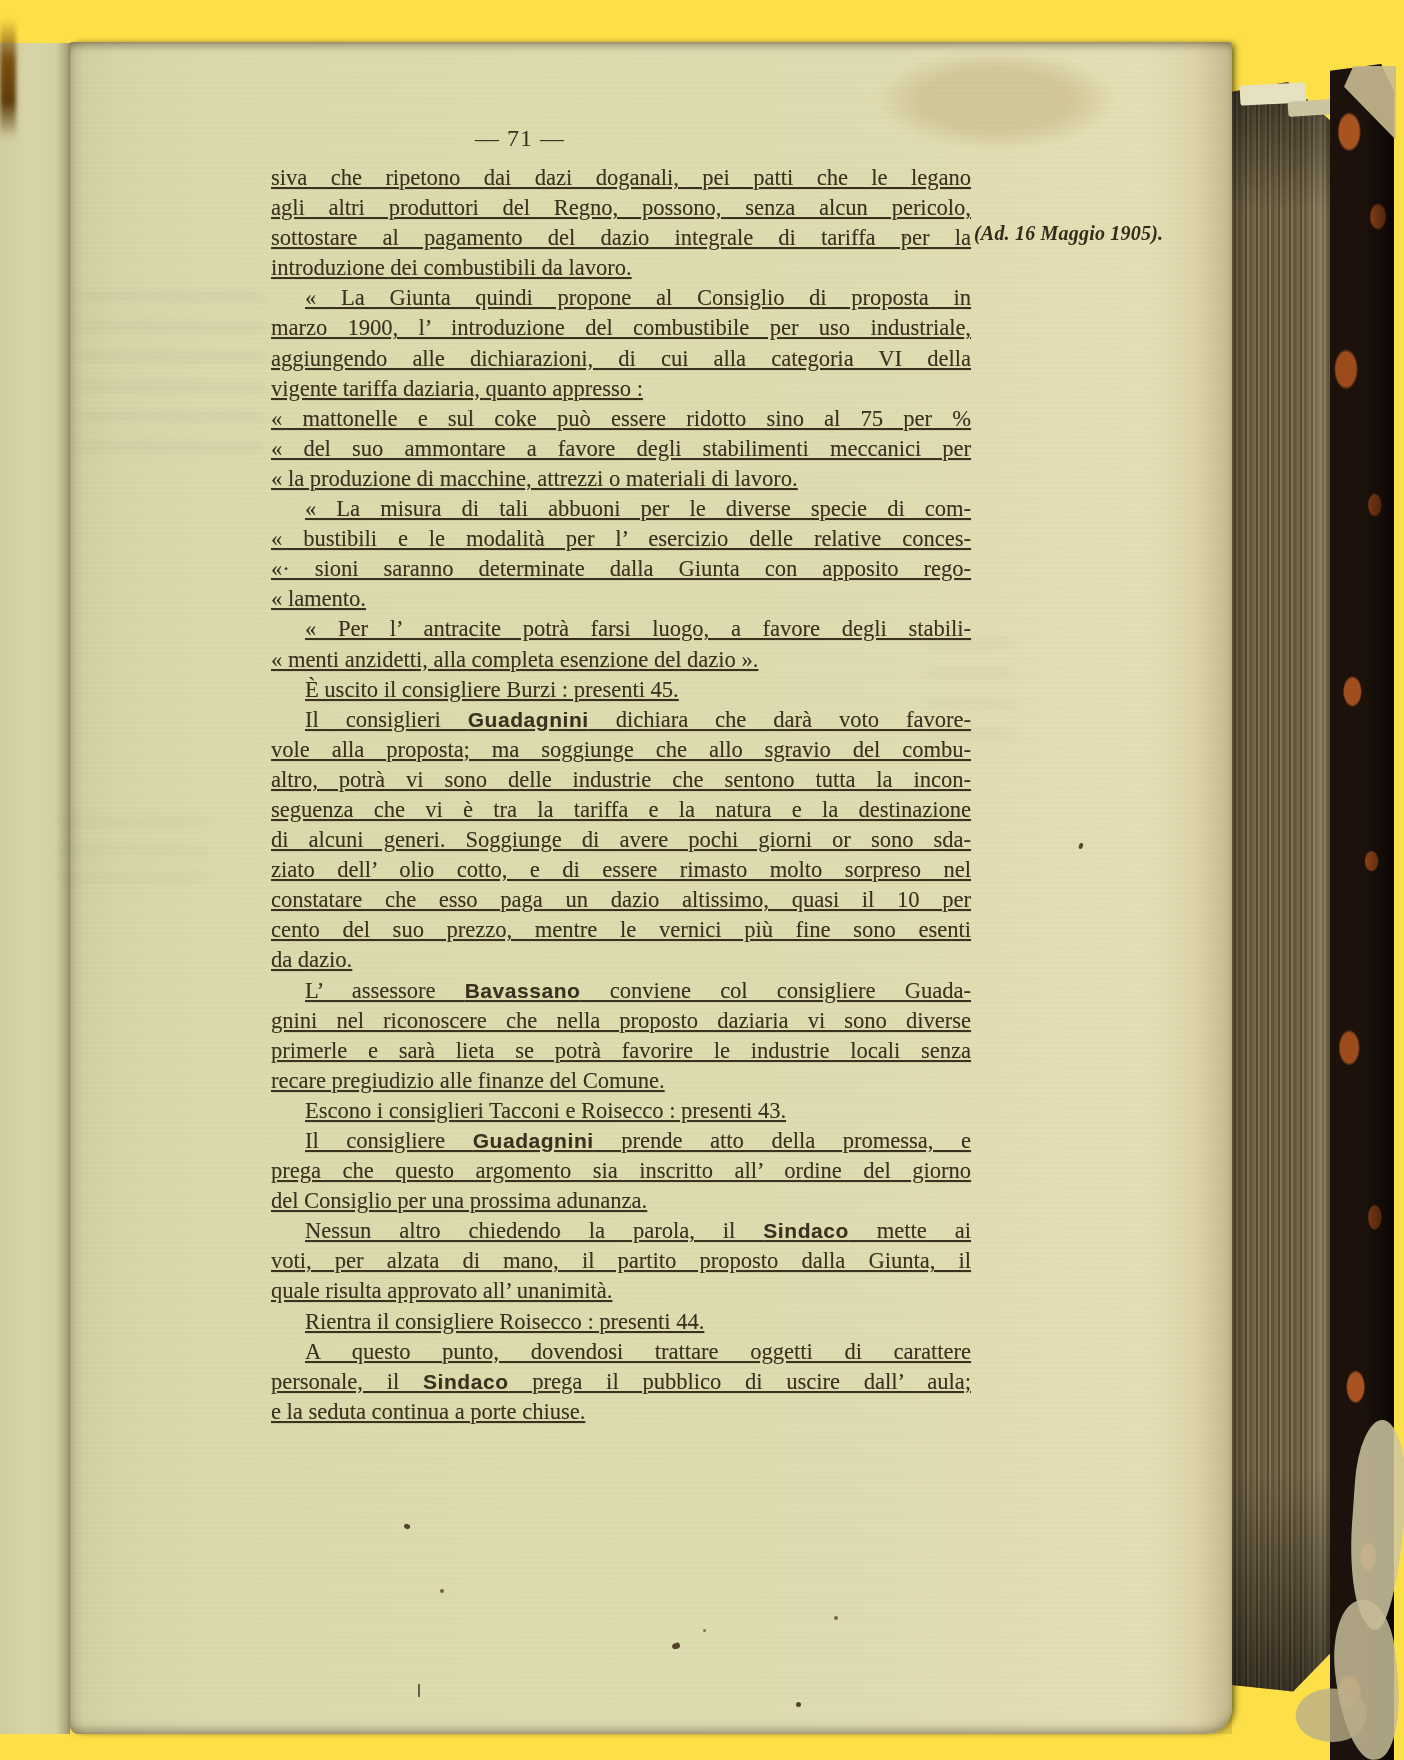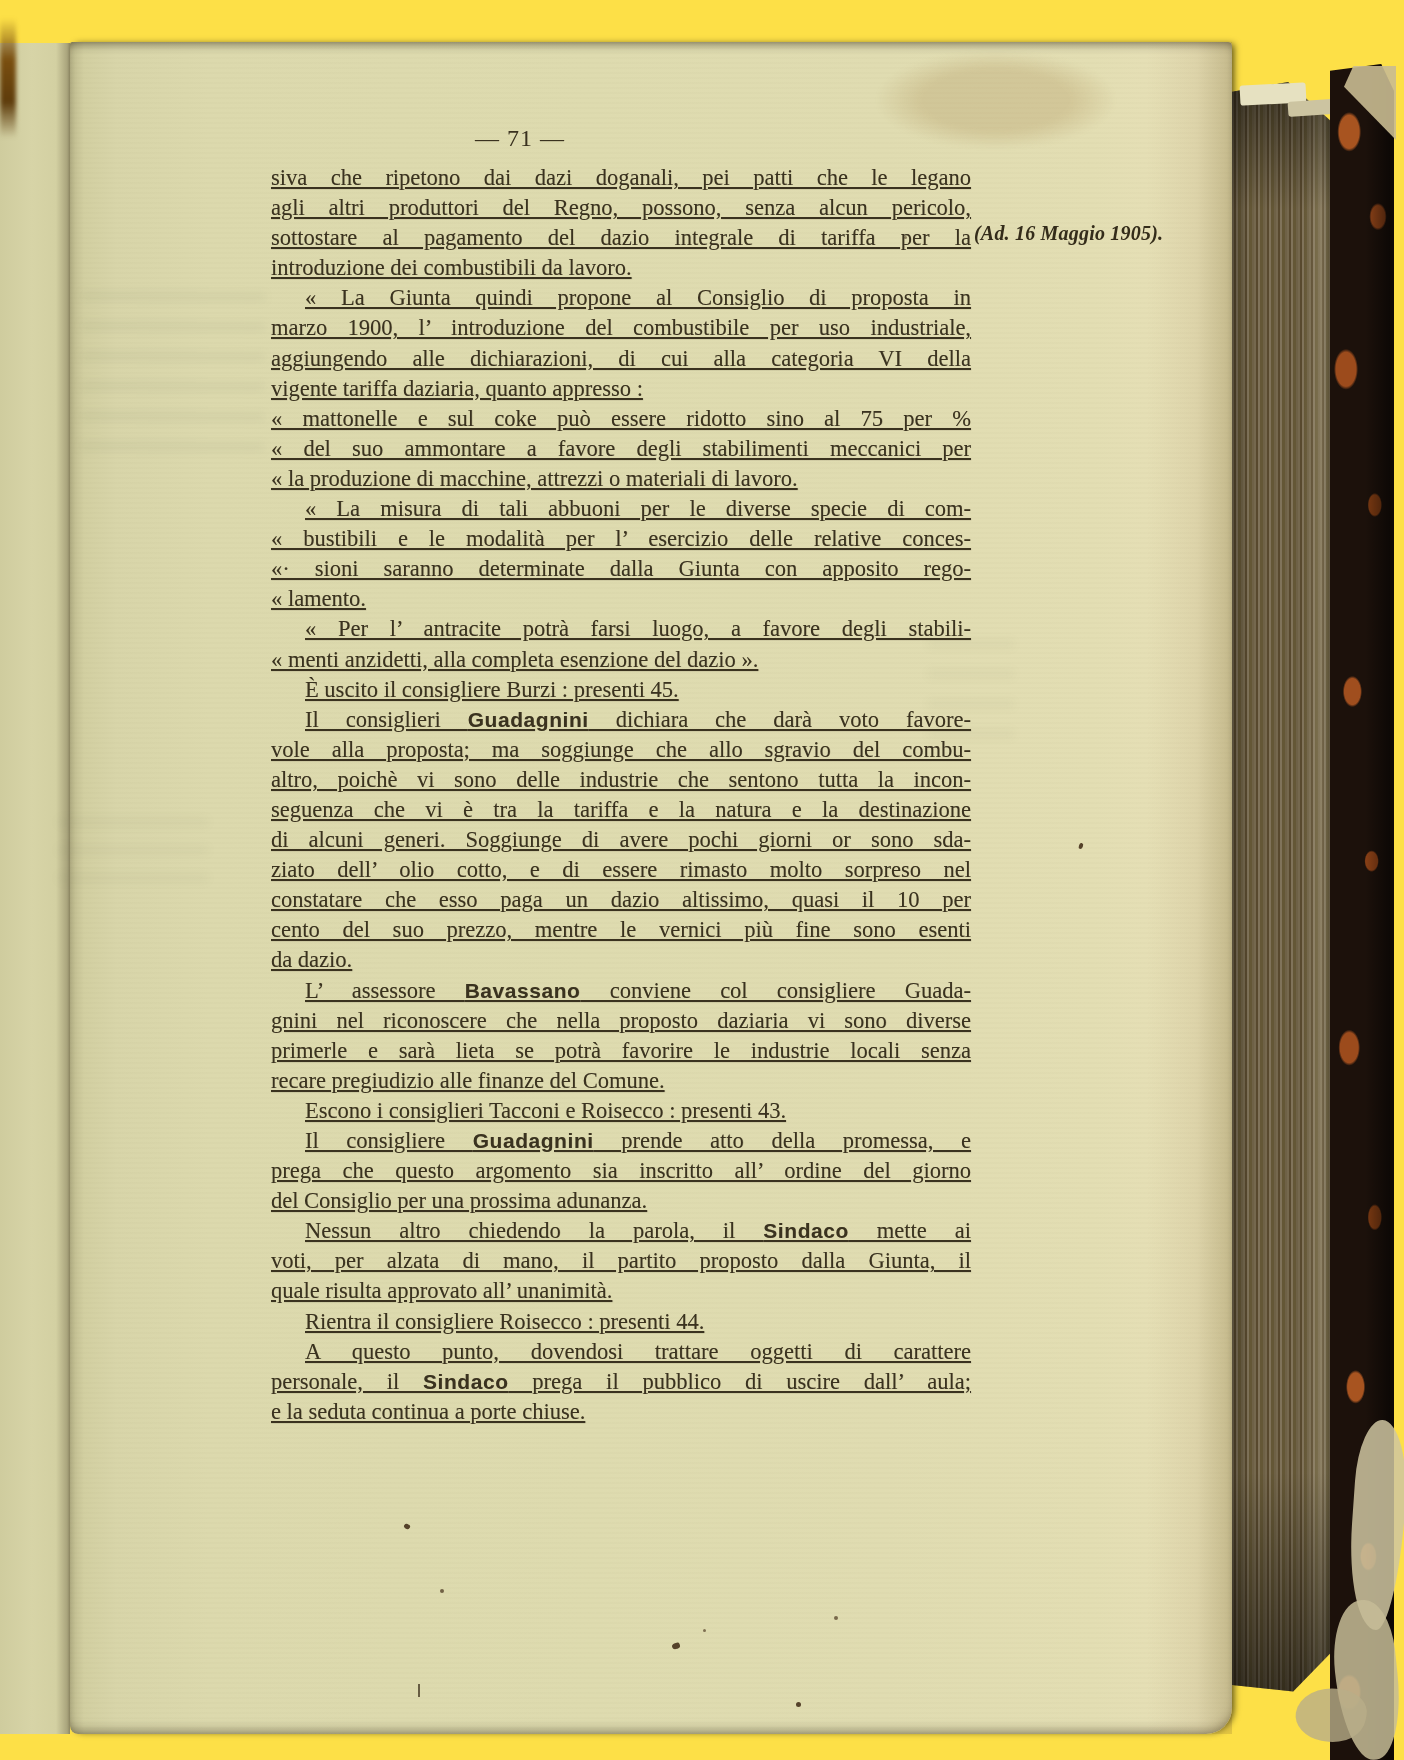--- a/index.html
+++ b/index.html
@@ -142,21 +142,21 @@
       <div class="tl">« la produzione di macchine, attrezzi o materiali di lavoro.</div>
       <div class="tl ind just">« La misura di tali abbuoni per le diverse specie di com-</div>
       <div class="tl just">« bustibili e le modalità per l’ esercizio delle relative conces-</div>
       <div class="tl just">«· sioni saranno determinate dalla Giunta con apposito rego-</div>
       <div class="tl">« lamento.</div>
       <div class="tl ind just">« Per l’ antracite potrà farsi luogo, a favore degli stabili-</div>
       <div class="tl">« menti anzidetti, alla completa esenzione del dazio ».</div>
       <div class="tl ind">È uscito il consigliere Burzi : presenti 45.</div>
       <div class="tl ind just">Il consiglieri <span class="pname">Guadagnini</span> dichiara che darà voto favore-</div>
       <div class="tl just">vole alla proposta; ma soggiunge che allo sgravio del combu-</div>
-      <div class="tl just">altro, poichè vi sono delle industrie che sentono tutta la incon-</div>
+      <div class="tl just">altro, potrà vi sono delle industrie che sentono tutta la incon-</div>
       <div class="tl just">seguenza che vi è tra la tariffa e la natura e la destinazione</div>
       <div class="tl just">di alcuni generi. Soggiunge di avere pochi giorni or sono sda-</div>
       <div class="tl just">ziato dell’ olio cotto, e di essere rimasto molto sorpreso nel</div>
       <div class="tl just">constatare che esso paga un dazio altissimo, quasi il 10 per</div>
       <div class="tl just">cento del suo prezzo, mentre le vernici più fine sono esenti</div>
       <div class="tl">da dazio.</div>
       <div class="tl ind just">L’ assessore <span class="pname">Bavassano</span> conviene col consigliere Guada-</div>
       <div class="tl just">gnini nel riconoscere che nella proposto daziaria vi sono diverse</div>
       <div class="tl just">primerle e sarà lieta se potrà favorire le industrie locali senza</div>
       <div class="tl">recare pregiudizio alle finanze del Comune.</div>

